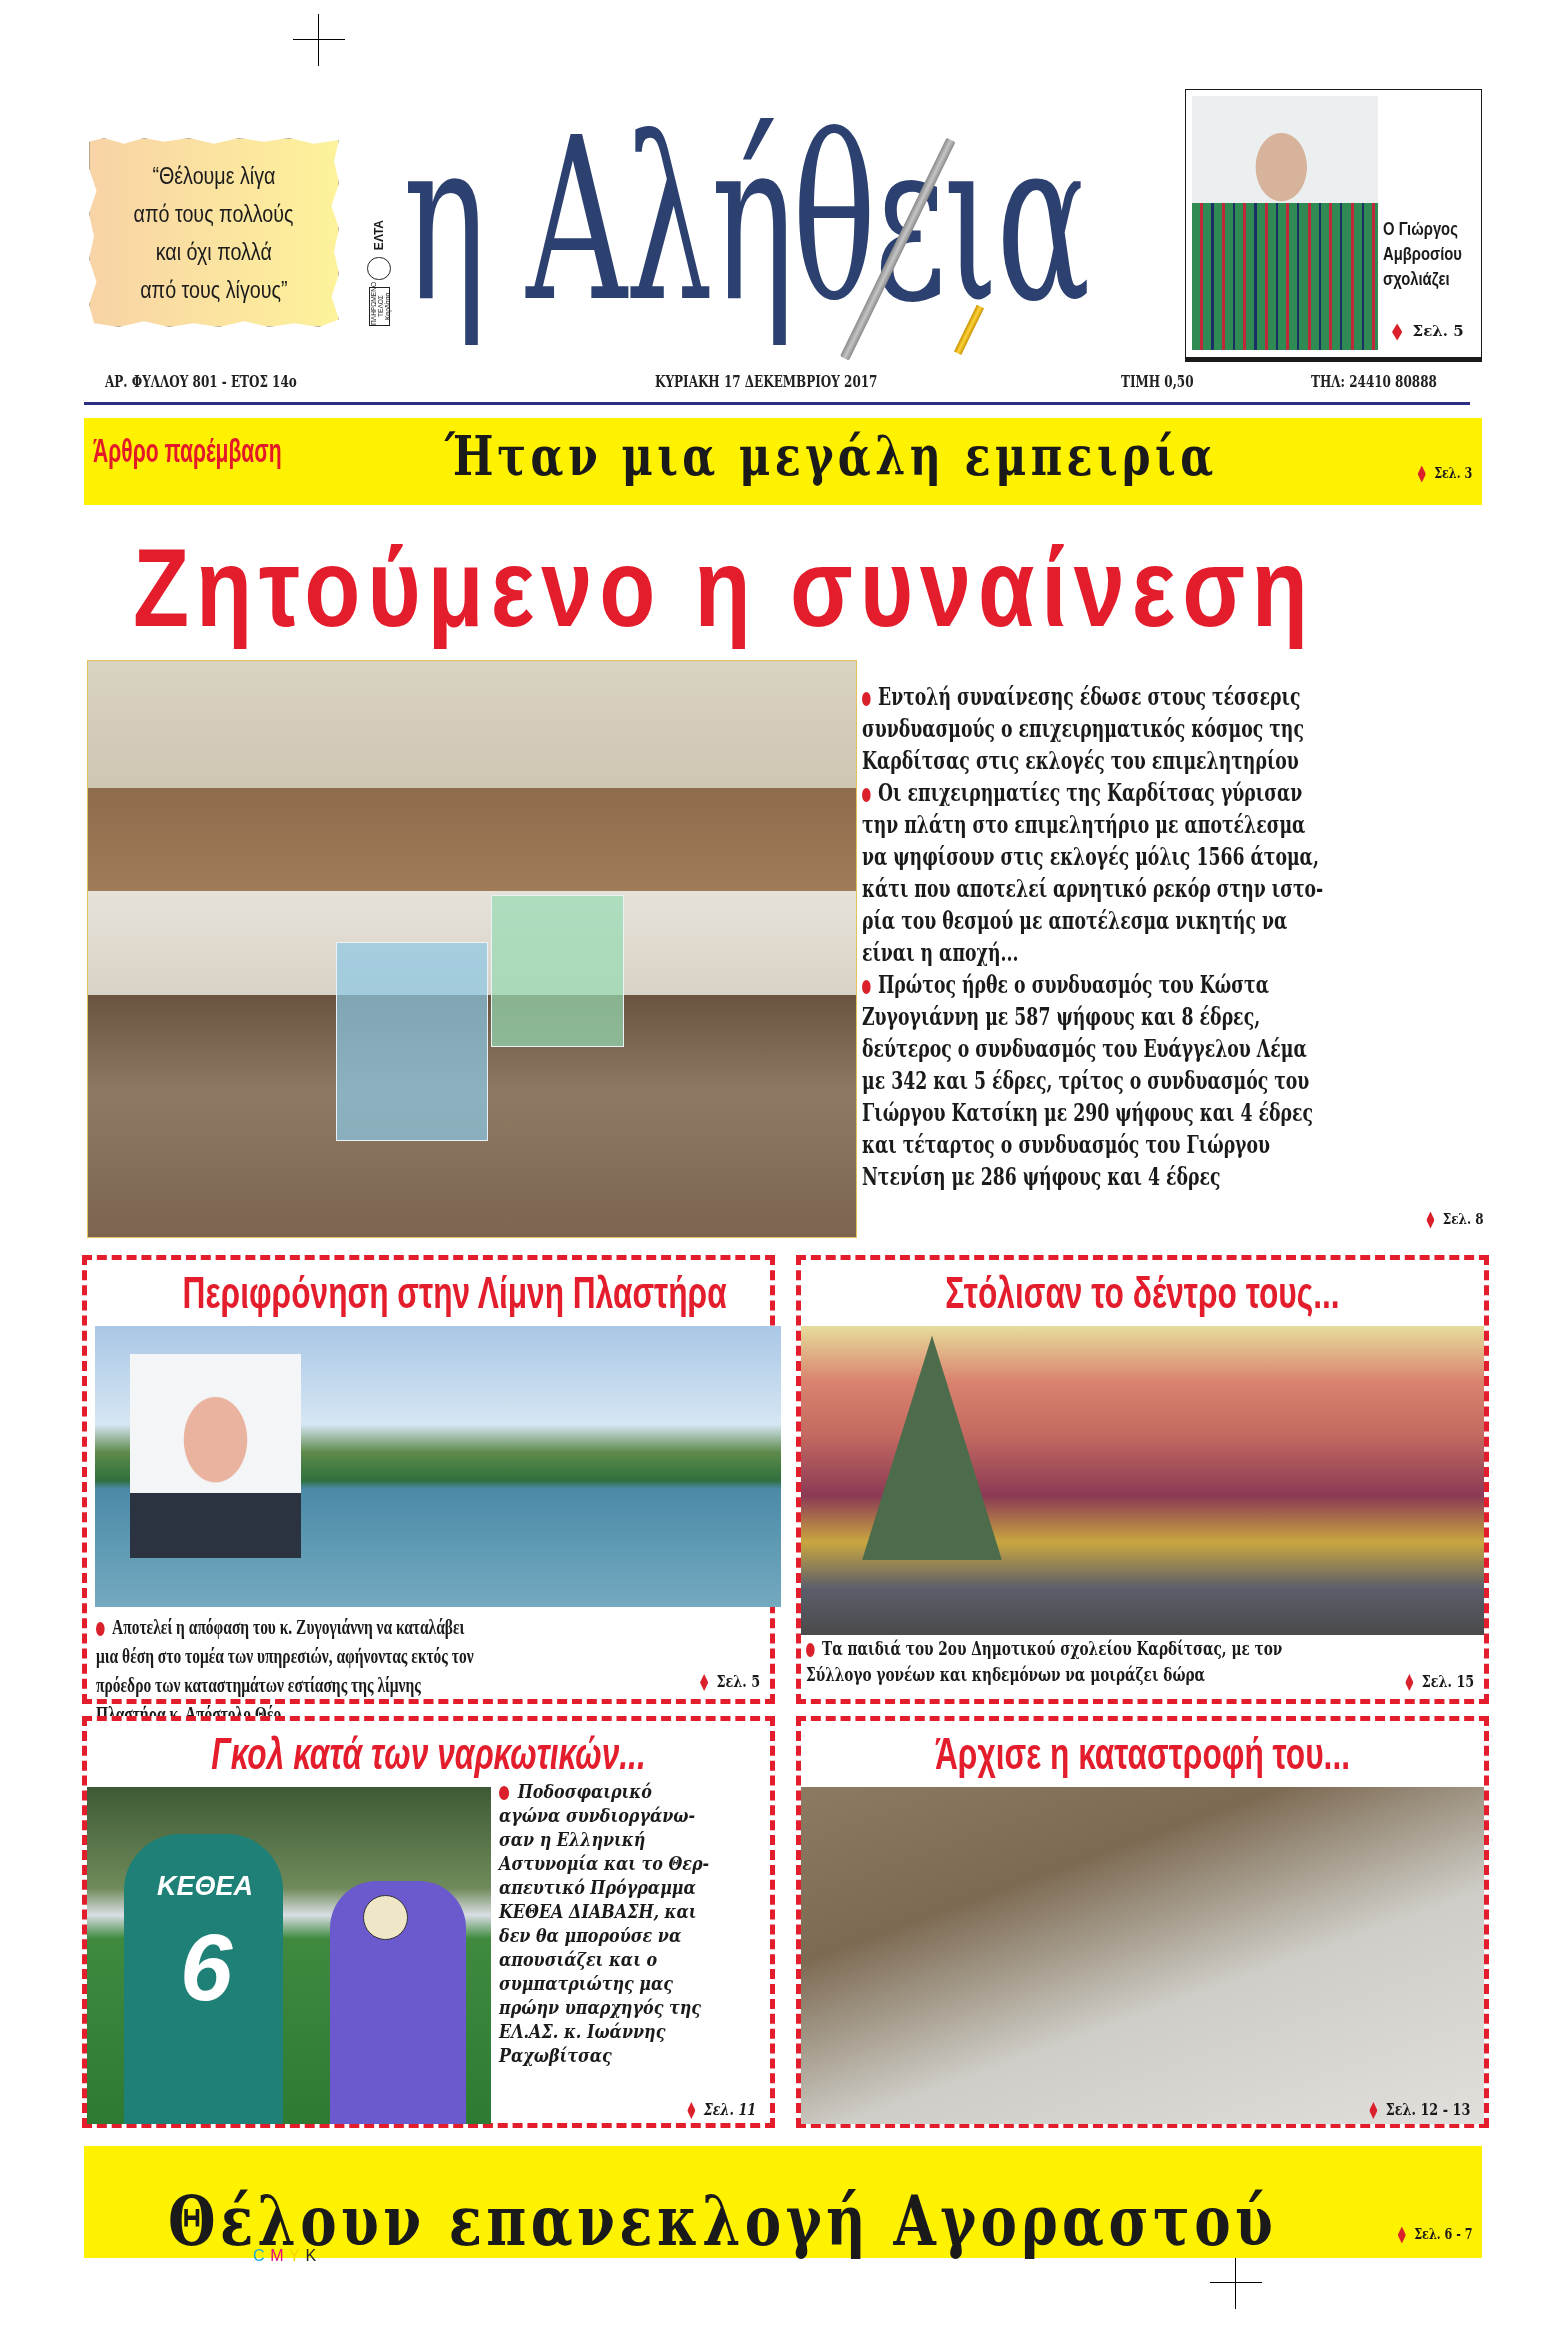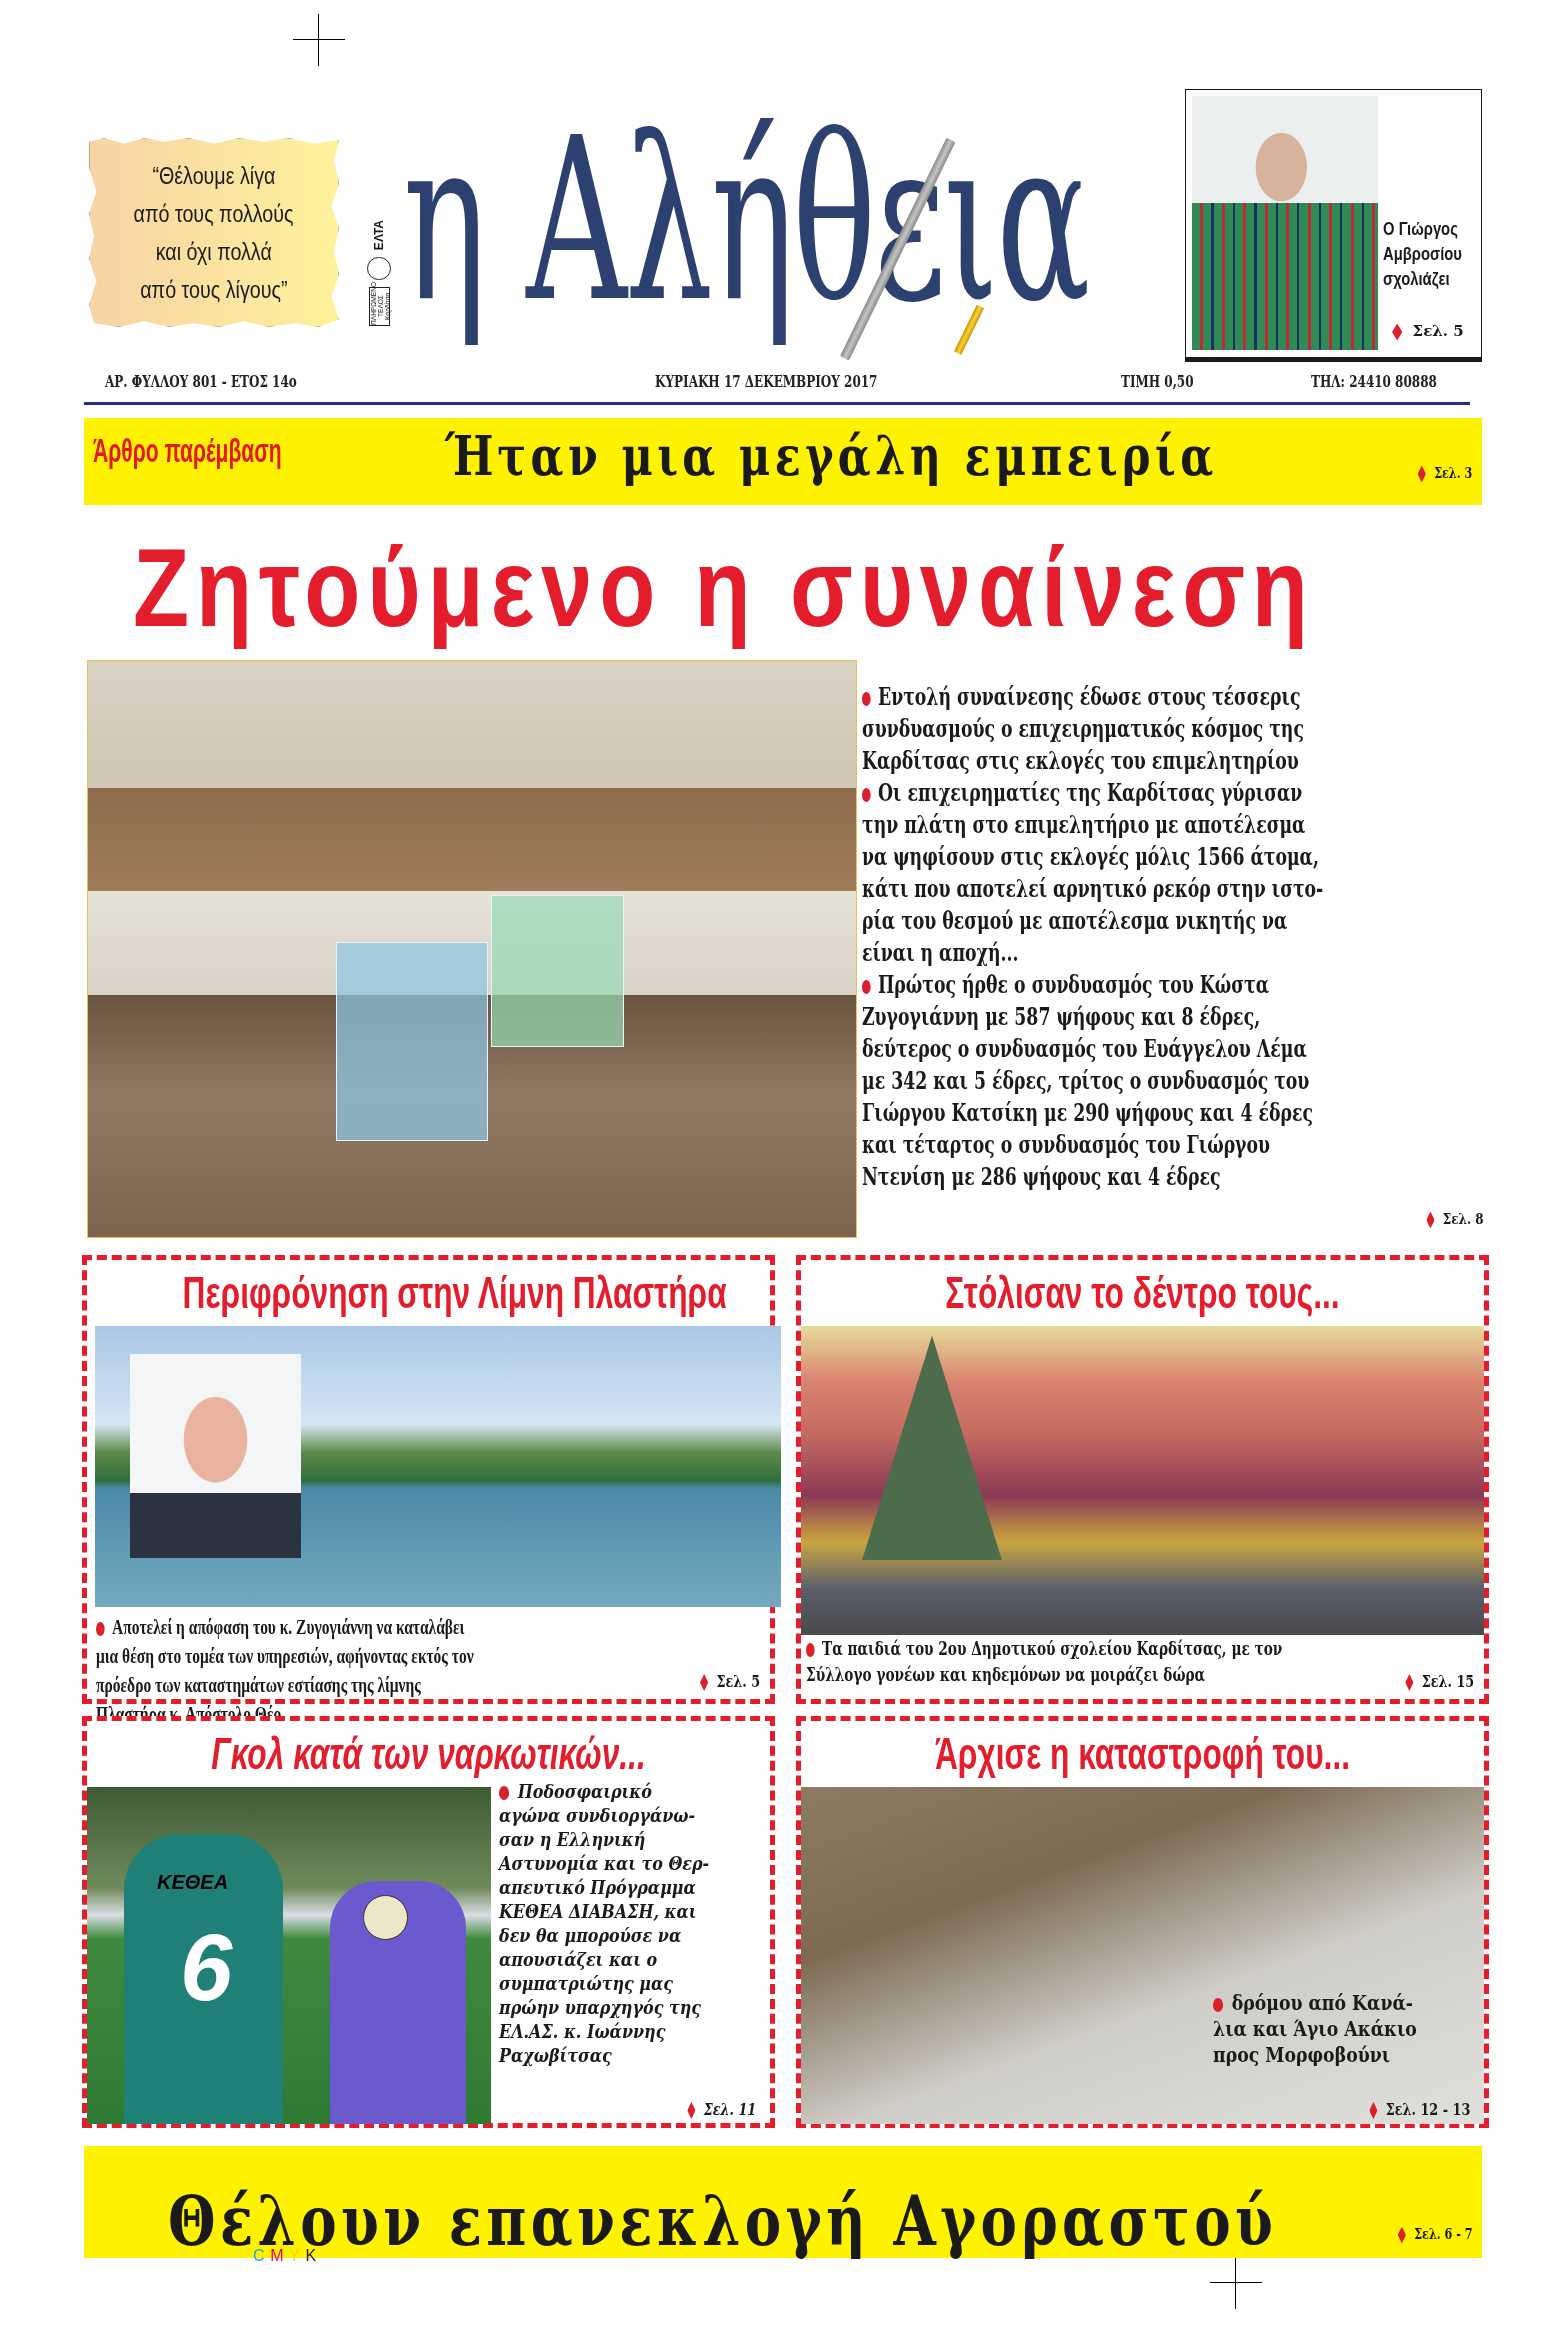--- a/index.html
+++ b/index.html
@@ -166,21 +166,21 @@
     <p style="font-size:19px;line-height:26px;"><span class="dot"></span><span>Τα παιδιά του 2ου Δημοτικού σχολείου Καρδίτσας, με τον</span></p>
     <p style="font-size:19px;line-height:26px;">Σύλλογο γονέων και κηδεμόνων να μοιράζει δώρα</p>
   </div>
   <div class="cap-ref pageref" style="right:9.4px;top:412px;"><span class="diamond"></span><span>Σελ. 15</span></div>
 </div>
 
 <div class="abs dbox" style="left:82px;top:1716px;width:693px;height:412px;font-style:italic;">
   <div class="box-title">Γκολ κατά των ναρκωτικών...</div>
   <div class="football-photo">
     <div class="player-green">
-      <div style="position:absolute;left:33px;top:37px;color:#000000;font-family:'Liberation Sans',sans-serif;font-weight:bold;font-size:20px;">ΚΕΘΕΑ</div>
+      <div style="position:absolute;left:33px;top:37px;color:#ffffff;font-family:'Liberation Sans',sans-serif;font-weight:bold;font-size:27px;">ΚΕΘΕΑ</div>
       <div style="position:absolute;left:56px;top:80px;color:#fff;font-family:'Liberation Sans',sans-serif;font-weight:bold;font-size:94px;">6</div>
     </div>
     <div class="player-purple"></div>
     <div class="ball"></div>
   </div>
   <div class="caption" style="left:412px;top:58px;font-family:'DejaVu Serif',serif;">
     <p style="transform:scaleX(0.84);font-size:19px;line-height:24px;"><span class="dot"></span><span>Ποδοσφαιρικό</span></p>
     <p style="transform:scaleX(0.84);font-size:19px;line-height:24px;">αγώνα συνδιοργάνω-</p>
     <p style="transform:scaleX(0.84);font-size:19px;line-height:24px;">σαν η Ελληνική</p>
     <p style="transform:scaleX(0.84);font-size:19px;line-height:24px;">Αστυνομία και το Θερ-</p>
@@ -192,25 +192,20 @@
     <p style="transform:scaleX(0.84);font-size:19px;line-height:24px;">πρώην υπαρχηγός της</p>
     <p style="transform:scaleX(0.84);font-size:19px;line-height:24px;">ΕΛ.ΑΣ. κ. Ιωάννης</p>
     <p style="transform:scaleX(0.84);font-size:19px;line-height:24px;">Ραχωβίτσας</p>
   </div>
   <div class="cap-ref pageref" style="right:14px;top:379px;"><span class="diamond"></span><span>Σελ. 11</span></div>
 </div>
 
 <div class="abs dbox" style="left:796px;top:1716px;width:693px;height:412px;">
   <div class="box-title">Άρχισε η καταστροφή του...</div>
   <div class="road-photo"></div>
-  <div class="caption" style="left:412px;top:269px;">
-    <p style="transform:scaleX(0.84);font-size:20.6px;line-height:26px;"><span class="dot"></span><span>δρόμου από Κανά-</span></p>
-    <p style="transform:scaleX(0.84);font-size:20.6px;line-height:26px;">λια και Άγιο Ακάκιο</p>
-    <p style="transform:scaleX(0.84);font-size:20.6px;line-height:26px;">προς Μορφοβούνι</p>
-  </div>
   <div class="cap-ref pageref" style="right:14px;top:379px;"><span class="diamond"></span><span>Σελ. 12 - 13</span></div>
 </div>
 
 <div class="abs bottom-band">
   <div class="abs bottom-title">Θέλουν επανεκλογή Αγοραστού</div>
   <div class="abs pageref bottom-ref"><span class="diamond"></span><span>Σελ. 6 - 7</span></div>
 </div>
 
 <div class="abs cmyk">
   <span style="color:#1aa7de">C</span><span style="color:#e6007e">M</span><span style="color:#f7d400">Y</span><span style="color:#222">K</span>

